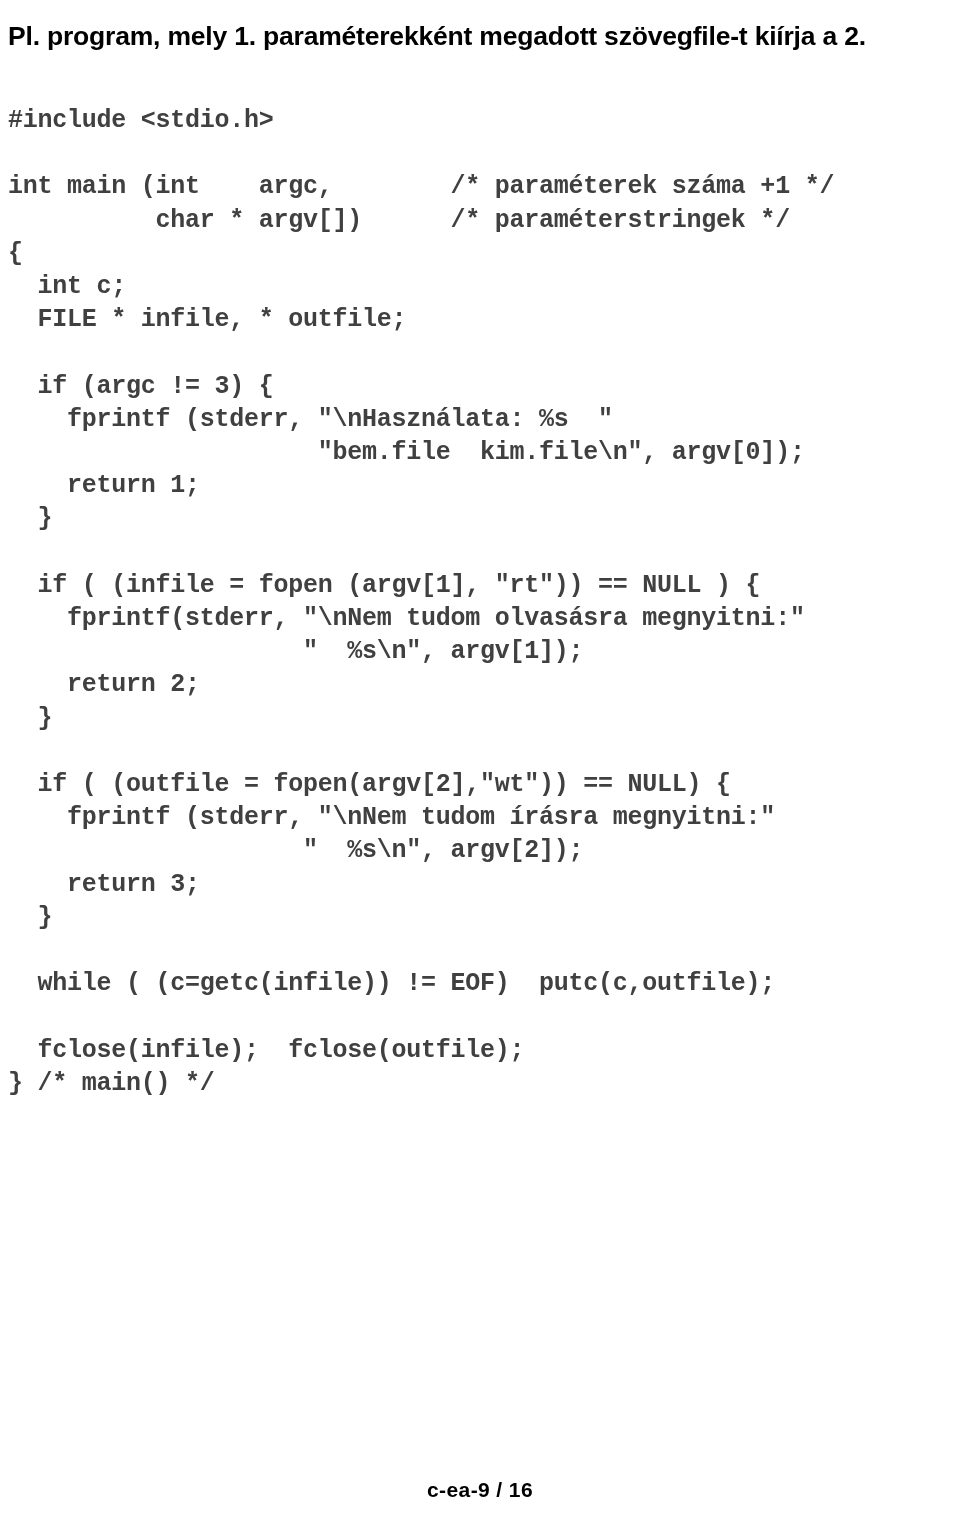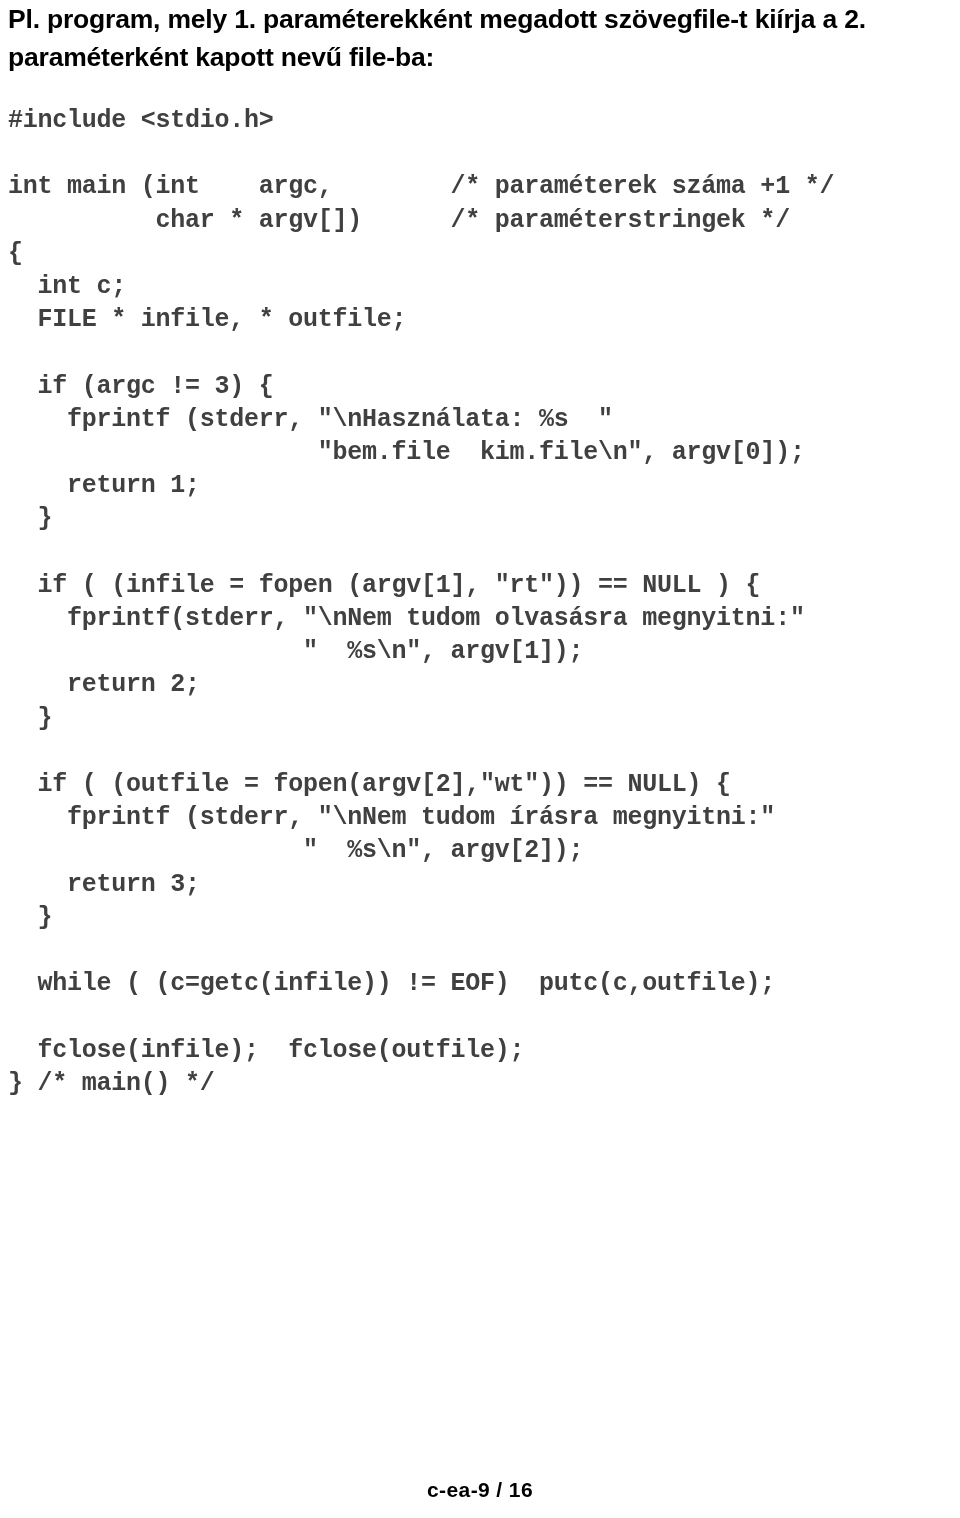--- a/index.html
+++ b/index.html
@@ -20,21 +20,21 @@
   .page {
     position: absolute;
     inset: 0;
     padding: 0;
   }
 
   
   .heading {
     position: absolute;
     left: 8px;
-    top: 0;
+    top: 17px;
     width: 944px;
     font-family: "Liberation Sans", sans-serif;
     font-weight: bold;
     font-size: 26.5px;
     line-height: 38px;
     letter-spacing: -0.2px;
     color: #000000;
   }
   .heading .hline {
     display: block;
@@ -75,20 +75,19 @@
     color: #000000;
   }
 </style>
 </head>
 <body>
 
 <div class="page">
 
   <div class="heading">
     <span class="hline">Pl. program, mely 1. paraméterekként megadott szövegfile-t kiírja a 2.</span>
-    <span class="hline">paraméterként kapott nevű file-ba:</span>
   </div>
 
   <div class="code" id="code-block"><span class="cline">#include &lt;stdio.h&gt;</span><span class="cline">&nbsp;</span><span class="cline">int main (int    argc,        /* paraméterek száma +1 */</span><span class="cline">          char * argv[])      /* paraméterstringek */</span><span class="cline">{</span><span class="cline">  int c;</span><span class="cline">  FILE * infile, * outfile;</span><span class="cline">&nbsp;</span><span class="cline">  if (argc != 3) {</span><span class="cline">    fprintf (stderr, "\nHasználata: %s  "</span><span class="cline">                     "bem.file  kim.file\n", argv[0]);</span><span class="cline">    return 1;</span><span class="cline">  }</span><span class="cline">&nbsp;</span><span class="cline">  if ( (infile = fopen (argv[1], "rt")) == NULL ) {</span><span class="cline">    fprintf(stderr, "\nNem tudom olvasásra megnyitni:"</span><span class="cline">                    "  %s\n", argv[1]);</span><span class="cline">    return 2;</span><span class="cline">  }</span><span class="cline">&nbsp;</span><span class="cline">  if ( (outfile = fopen(argv[2],"wt")) == NULL) {</span><span class="cline">    fprintf (stderr, "\nNem tudom írásra megnyitni:"</span><span class="cline">                    "  %s\n", argv[2]);</span><span class="cline">    return 3;</span><span class="cline">  }</span><span class="cline">&nbsp;</span><span class="cline">  while ( (c=getc(infile)) != EOF)  putc(c,outfile);</span><span class="cline">&nbsp;</span><span class="cline">  fclose(infile);  fclose(outfile);</span><span class="cline">} /* main() */</span></div>
 
   <div class="footer">c-ea-9 / 16</div>
 
 </div>
 
 </body></html>

